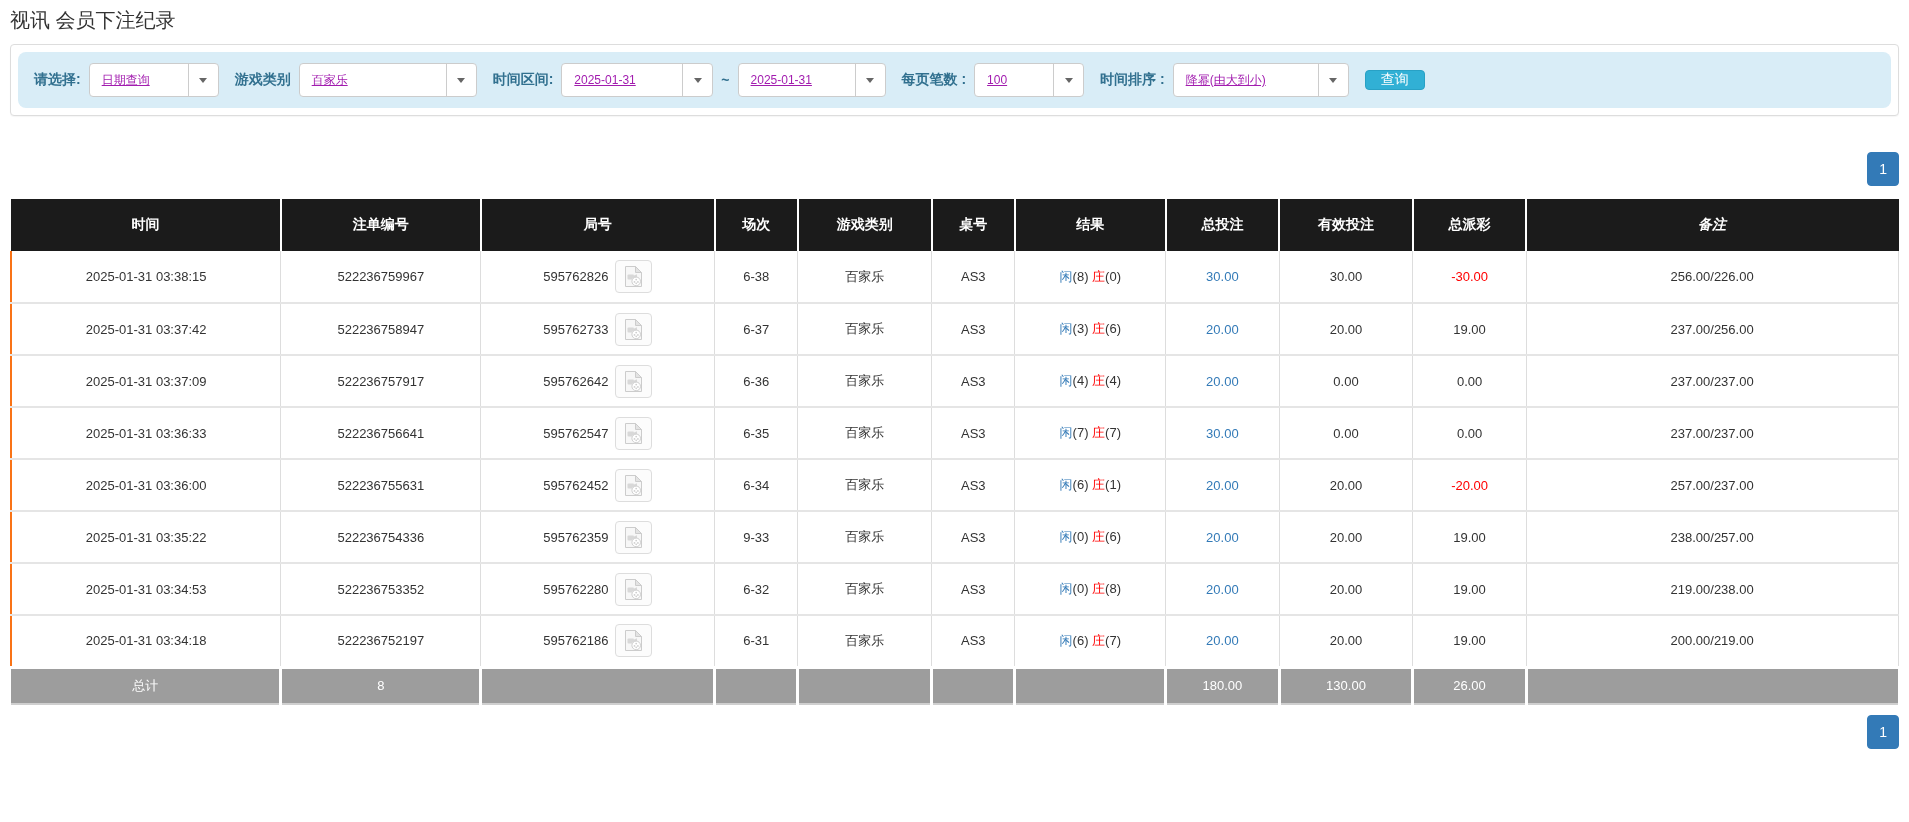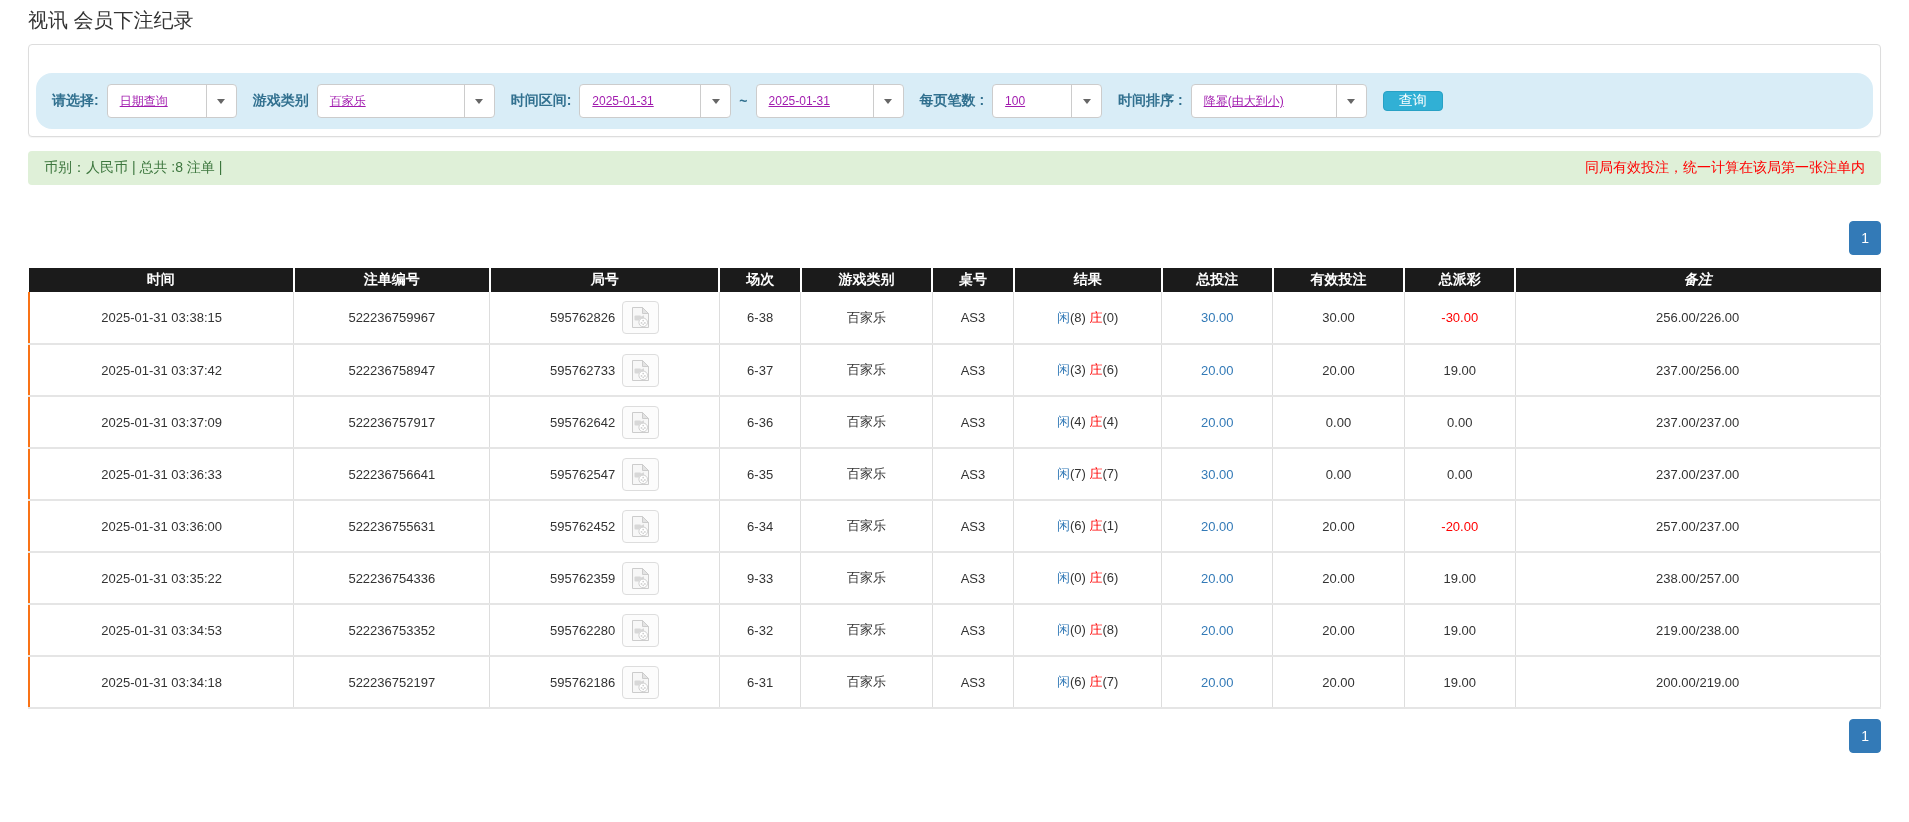--- a/index.html
+++ b/index.html
@@ -1,27 +1,27 @@
 <!DOCTYPE html>
 <html><head>
 <meta charset="utf-8">
 <style>
   * { box-sizing: border-box; }
   html,body { margin:0; padding:0; }
   body {
     width:1909px; height:822px; overflow:hidden; background:#fff;
     font-family:"Liberation Sans","DejaVu Sans",sans-serif; color:#333;
   }
-  .page { padding:0 28px; }
+  .page { padding:0 10px; }
 
   .page-title { font-size:20px; font-weight:400; color:#333; margin:7px 0 10px 0; }
 
   
   .filter-panel { border:1px solid #ddd; border-radius:4px; padding:7px; background:#fff; box-shadow:0 1px 1px rgba(0,0,0,.04); }
-  .filter-bar { background:#d9edf7; border-radius:16px; padding:11px 8px; display:flex; align-items:center; gap:8px;margin-top:21px; }
+  .filter-bar { background:#d9edf7; border-radius:8px; padding:11px 8px; display:flex; align-items:center; gap:8px; }
   .flabel { color:#31708f; font-weight:bold; font-size:14px; white-space:nowrap; margin-left:8px; }
   .tilde { color:#31708f; font-weight:bold; font-size:14px; }
   .select { height:34px; background:#fff; border:1px solid #ccc; border-radius:4px; display:inline-flex; align-items:stretch; cursor:pointer; flex:none; }
   .sel-text { flex:1; display:flex; align-items:center; padding:0 12px; font-size:12px; color:#a21caf; white-space:nowrap; overflow:hidden;text-decoration:underline; }
   .sel-arrow { width:30px; border-left:1px solid #ccc; display:flex; align-items:center; justify-content:center; }
   .caret { width:0; height:0; border-left:4px solid transparent; border-right:4px solid transparent; border-top:5px solid #666; }
   .search-btn { height:20px; padding:0 15px; background:#31b0d5; border:1px solid #28a1c5; color:#fff; font-size:14px; border-radius:4px; cursor:pointer; margin-left:8px; }
 
   
   .summary-bar { margin-top:14px; background:#dff0d8; border-radius:4px; height:34px; display:flex; align-items:center; justify-content:space-between; padding:0 16px; font-size:14px; }
@@ -29,21 +29,21 @@
   .summary-right { color:#ff0000; }
 
   
   .pagination { display:flex; justify-content:flex-end; }
   .pagination.top { margin-top:36px; }
   .pagination.bottom { margin-top:10px; }
   .page-btn { min-width:30px; height:34px; padding:0 11px; background:#337ab7; border:1px solid #337ab7; color:#fff; border-radius:4px; font-size:14px; cursor:pointer; }
 
   
   table.records { width:100%; border-collapse:collapse; table-layout:fixed; margin-top:13px; font-size:13px; }
-  thead th { background:#1b1b1b; color:#fff; font-weight:bold; font-size:14px; height:24px; text-align:center; border-right:2px solid #fff; padding:0 2px; }
+  thead th { background:#1b1b1b; color:#fff; font-weight:bold; font-size:14px; height:52px; text-align:center; border-right:2px solid #fff; padding:0 2px; }
   thead th:last-child { border-right:2px solid #1b1b1b;font-style:italic; }
   tbody td { height:52px; text-align:center; color:#333; background:#fff;
              border-right:1px solid #ddd; border-bottom:2px solid #e5e5e5; padding:0 4px; }
   tbody td:first-child { border-left:2px solid #f97316; }
   tfoot td { background:#9d9d9d; color:#fff; height:37px; text-align:center; font-size:13px;
              border-right:3px solid #fff; border-top:3px solid #fff; }
   tfoot td:last-child { border-right:none; }
   tfoot tr:last-child td { border-bottom:2px solid #cfcfcf; }
 
   .bet-link { color:#337ab7; text-decoration:none; cursor:pointer; }
@@ -107,24 +107,20 @@
         <span class="sel-text">降幂(由大到小)</span>
         <span class="sel-arrow">
             <span class="caret"></span>
           </span>
       </div>
 
       <button class="search-btn">查询</button>
     </div>
   </div>
 
-  <div class="summary-bar">
-    <span class="summary-left">币别：人民币 | 总共 :8 注单 |</span>
-    <span class="summary-right">同局有效投注，统一计算在该局第一张注单内</span>
-  </div>
 
   <div class="pagination top">
     <button class="page-btn">1</button>
   </div>
 
   <table class="records">
     <colgroup>
       <col style="width:14.3%">
         <col style="width:10.6%">
         <col style="width:12.4%">
@@ -412,20 +408,33 @@
       <span class="player">闲</span><span>(6)</span>
       <span class="banker">庄</span><span>(7)</span>
     </td>
     <td><a class="bet-link">20.00</a></td>
     <td>20.00</td>
     <td>19.00</td>
     <td>200.00/219.00</td>
   </tr>
       </tbody>
     <tfoot>
+      <tr>
+        <td>总计</td>
+        <td>8</td>
+        <td></td>
+        <td></td>
+        <td></td>
+        <td></td>
+        <td></td>
+        <td>180.00</td>
+        <td>130.00</td>
+        <td>26.00</td>
+        <td></td>
+      </tr>
     </tfoot>
   </table>
 
   <div class="pagination bottom">
     <button class="page-btn">1</button>
   </div>
 
 </div>
 
 </body></html>

